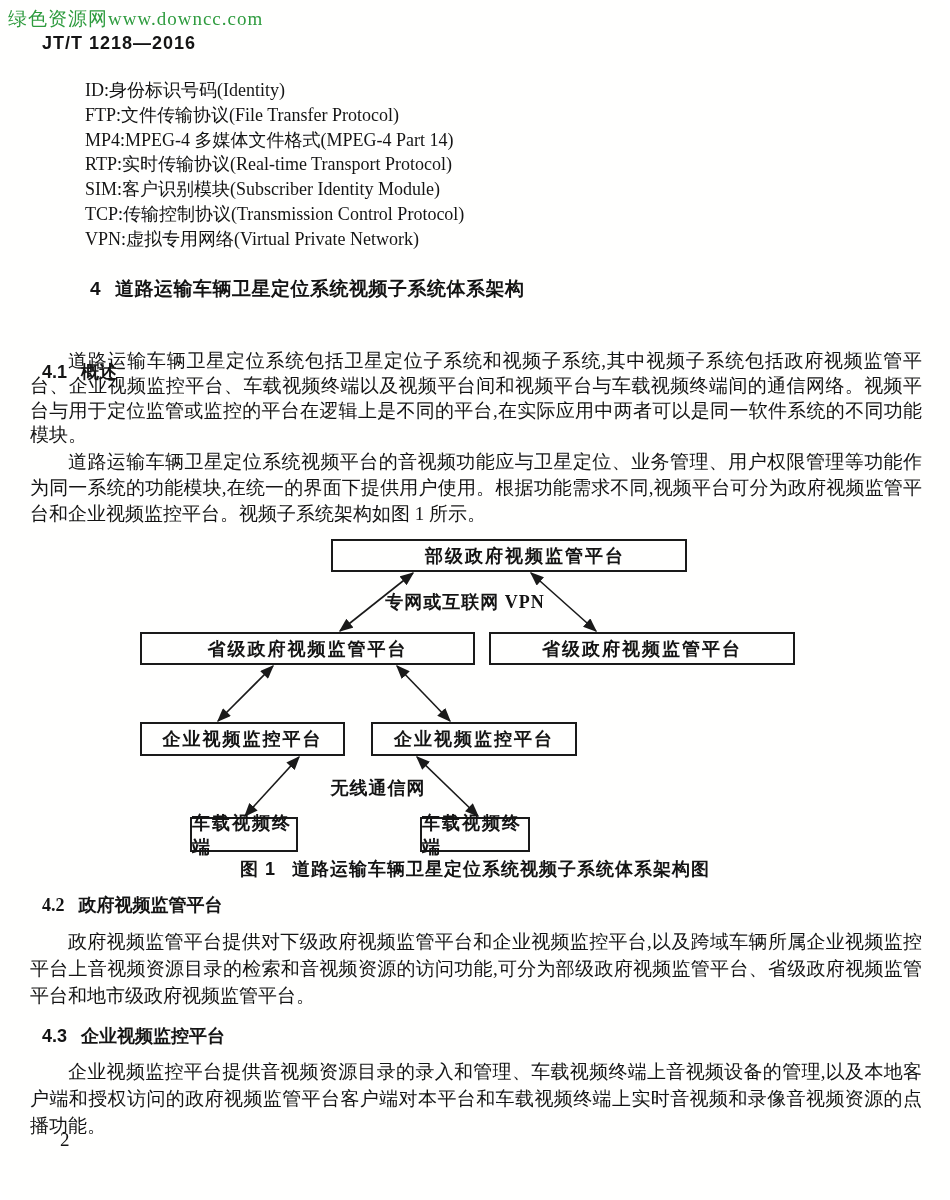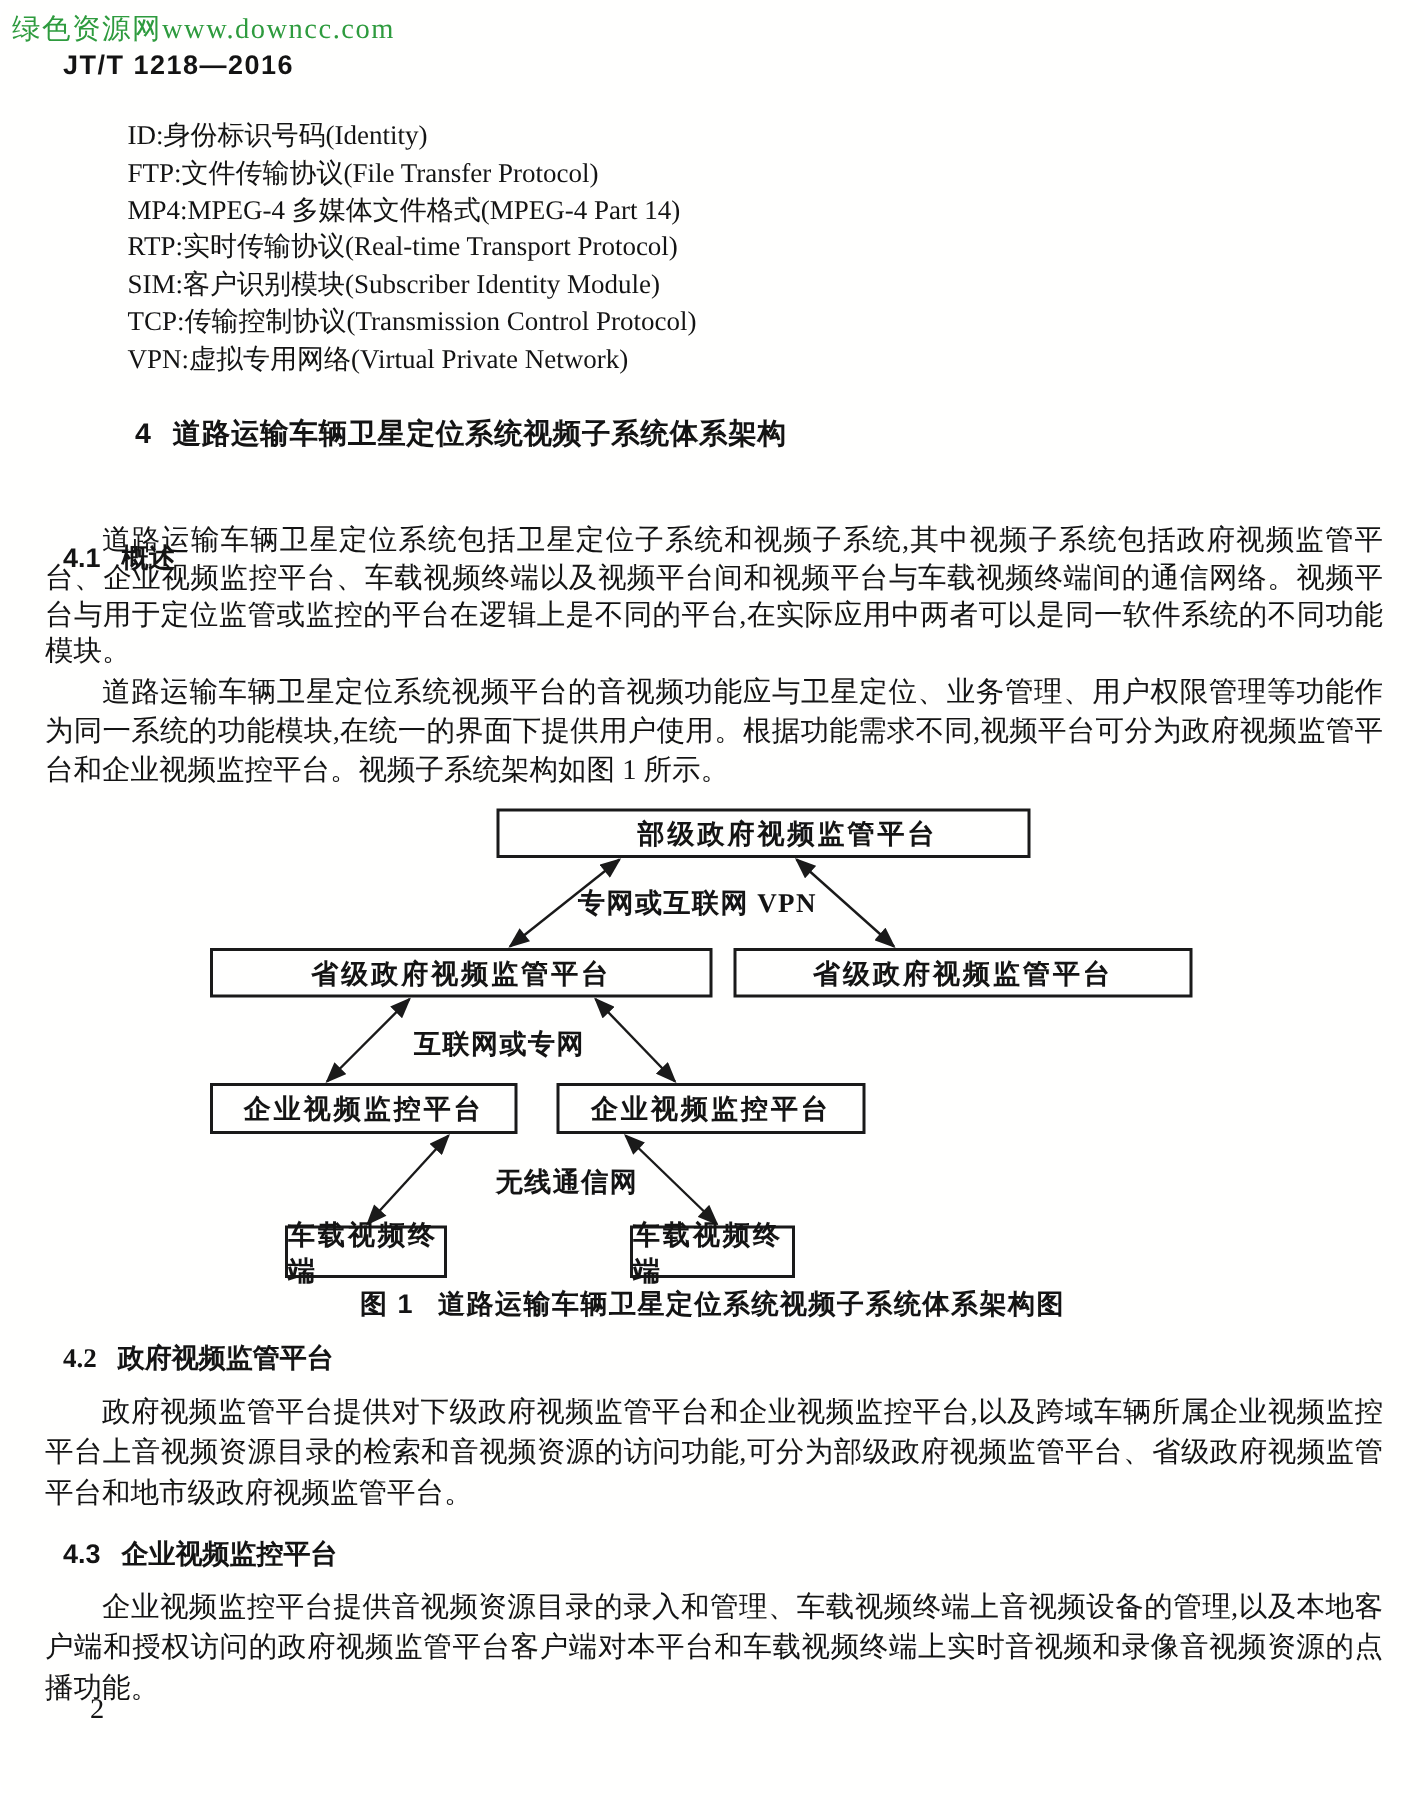--- a/index.html
+++ b/index.html
@@ -137,21 +137,20 @@
 
   <div class="node n-ministry">部级政府视频监管平台</div>
   <div class="node n-prov-l">省级政府视频监管平台</div>
   <div class="node n-prov-r">省级政府视频监管平台</div>
   <div class="node n-ent-l">企业视频监控平台</div>
   <div class="node n-ent-r">企业视频监控平台</div>
   <div class="node n-term-l">车载视频终端</div>
   <div class="node n-term-r">车载视频终端</div>
 
   <div class="link-label l-vpn">专网或互联网 VPN</div>
-  <div class="link-label l-internet">互联网或专网</div>
   <div class="link-label l-wireless">无线通信网</div>
 
   <div class="fig-caption">
     <span class="h-num">图 1</span><span>道路运输车辆卫星定位系统视频子系统体系架构图</span>
   </div>
 
   <div class="h42">
     <span class="h-num">4.2</span><span>政府视频监管平台</span>
   </div>
   <p class="para p42">政府视频监管平台提供对下级政府视频监管平台和企业视频监控平台,以及跨域车辆所属企业视频监控平台上音视频资源目录的检索和音视频资源的访问功能,可分为部级政府视频监管平台、省级政府视频监管平台和地市级政府视频监管平台。</p>

